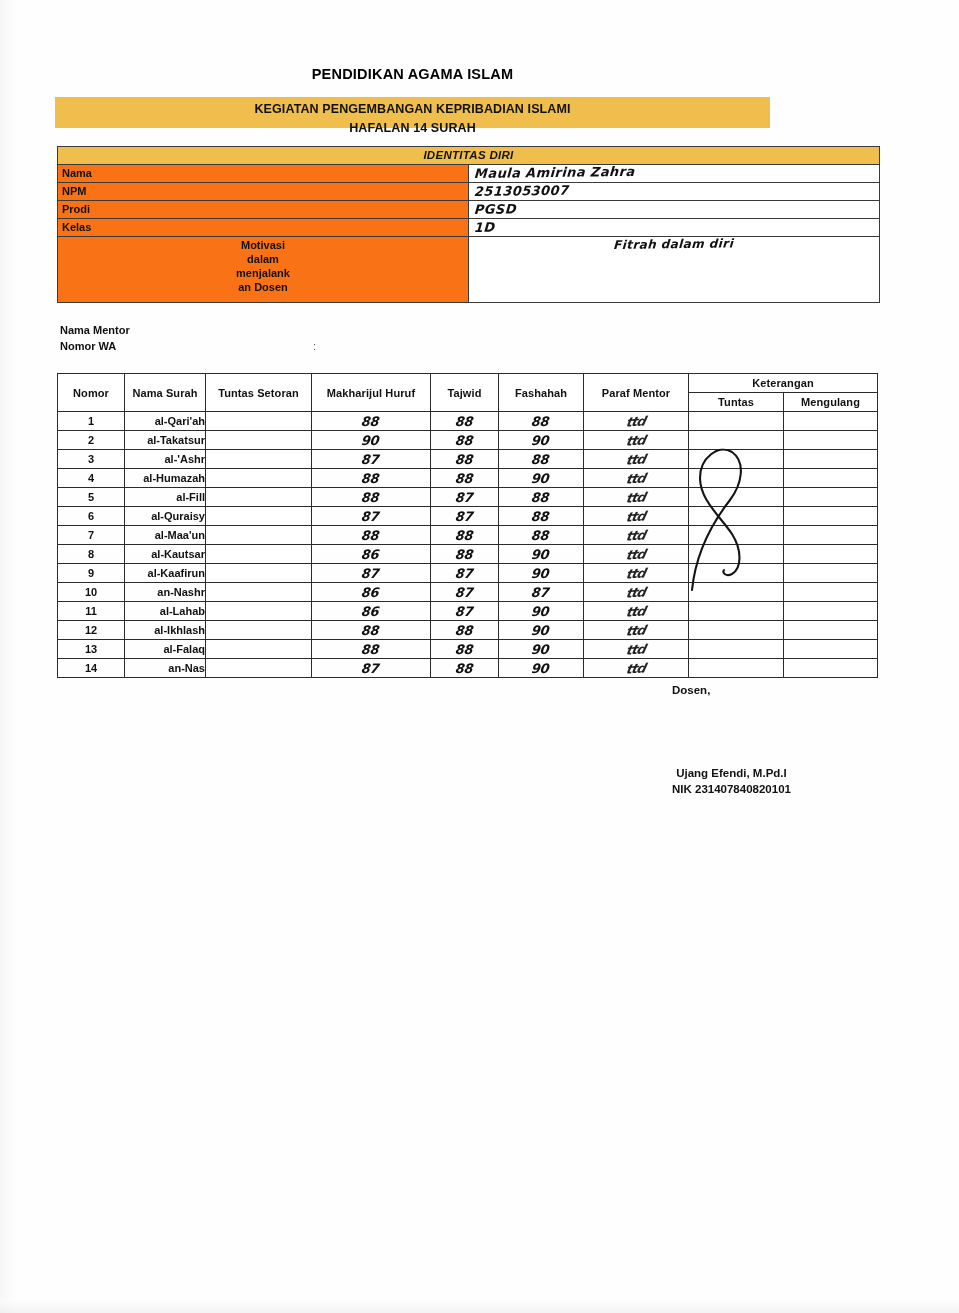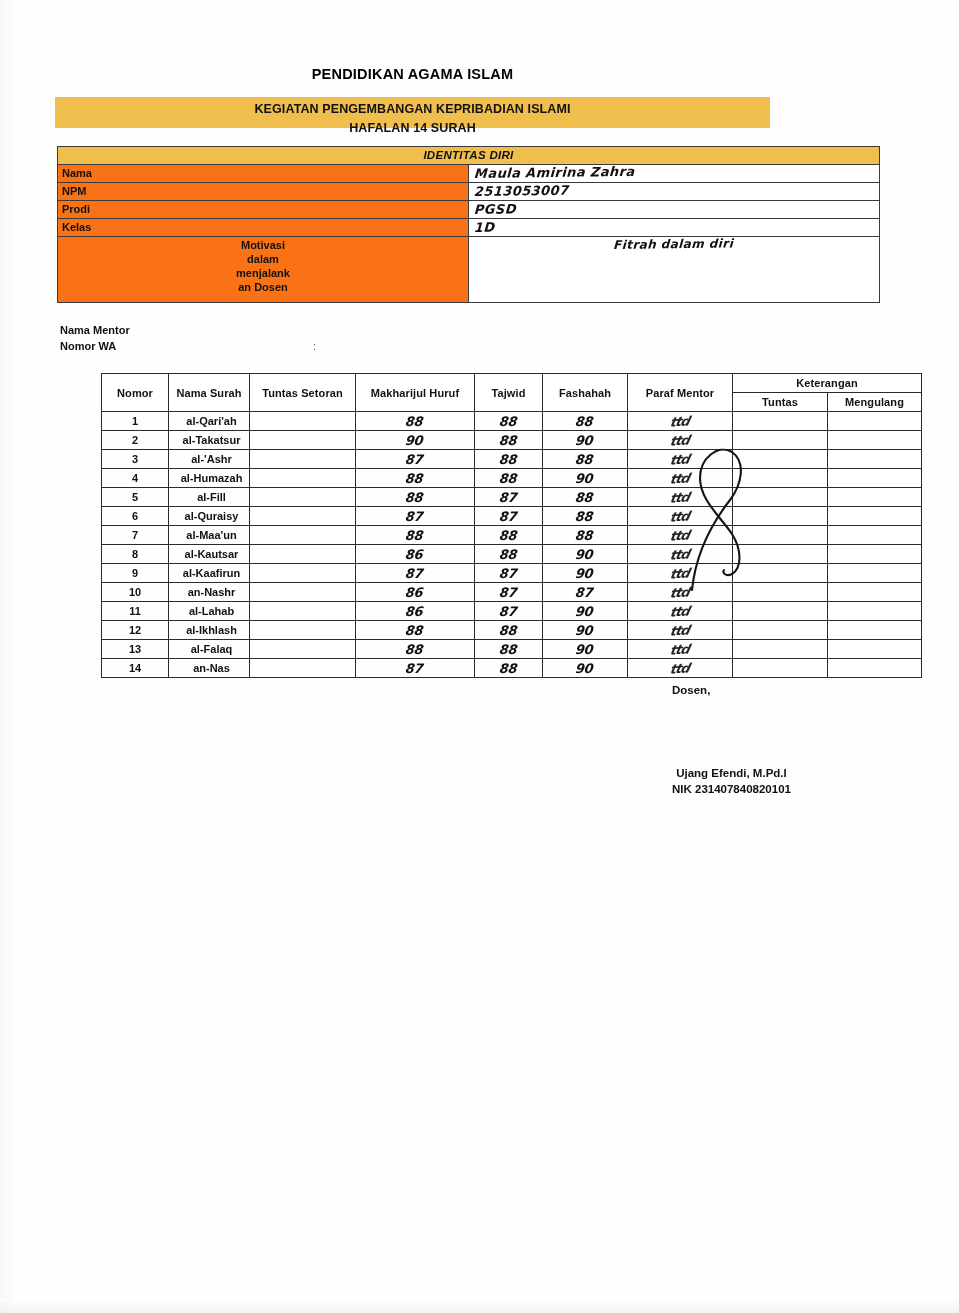--- a/index.html
+++ b/index.html
@@ -128,42 +128,41 @@
   }
 
   
   .main-table {
     position: absolute;
     left: 57px;
     top: 373px;
     width: 820px;
     border-collapse: collapse;
     table-layout: fixed;
-    margin-left: 44px;
   }
   .main-table th, .main-table td {
     border: 1.2px solid #2b2b2b;
     font-size: 11px;
     padding: 0;
     height: 18px;
   }
   .main-table th {
     font-weight: bold;
     text-align: center;
     background: #fff;
     font-size: 11px;
     letter-spacing: 0.1px;
   }
   .main-table td.c-no {
     text-align: center;
     font-weight: bold;
     font-size: 11px;
   }
   .main-table td.c-surah {
-    text-align: center;
+    text-align: right;
     padding-left: 5px;
     font-weight: bold;
     font-size: 11px;
   }
   .main-table td.c-score {
     text-align: center;
     position: relative;
   }
   .main-table td.c-blank { background: #fff; }
 

